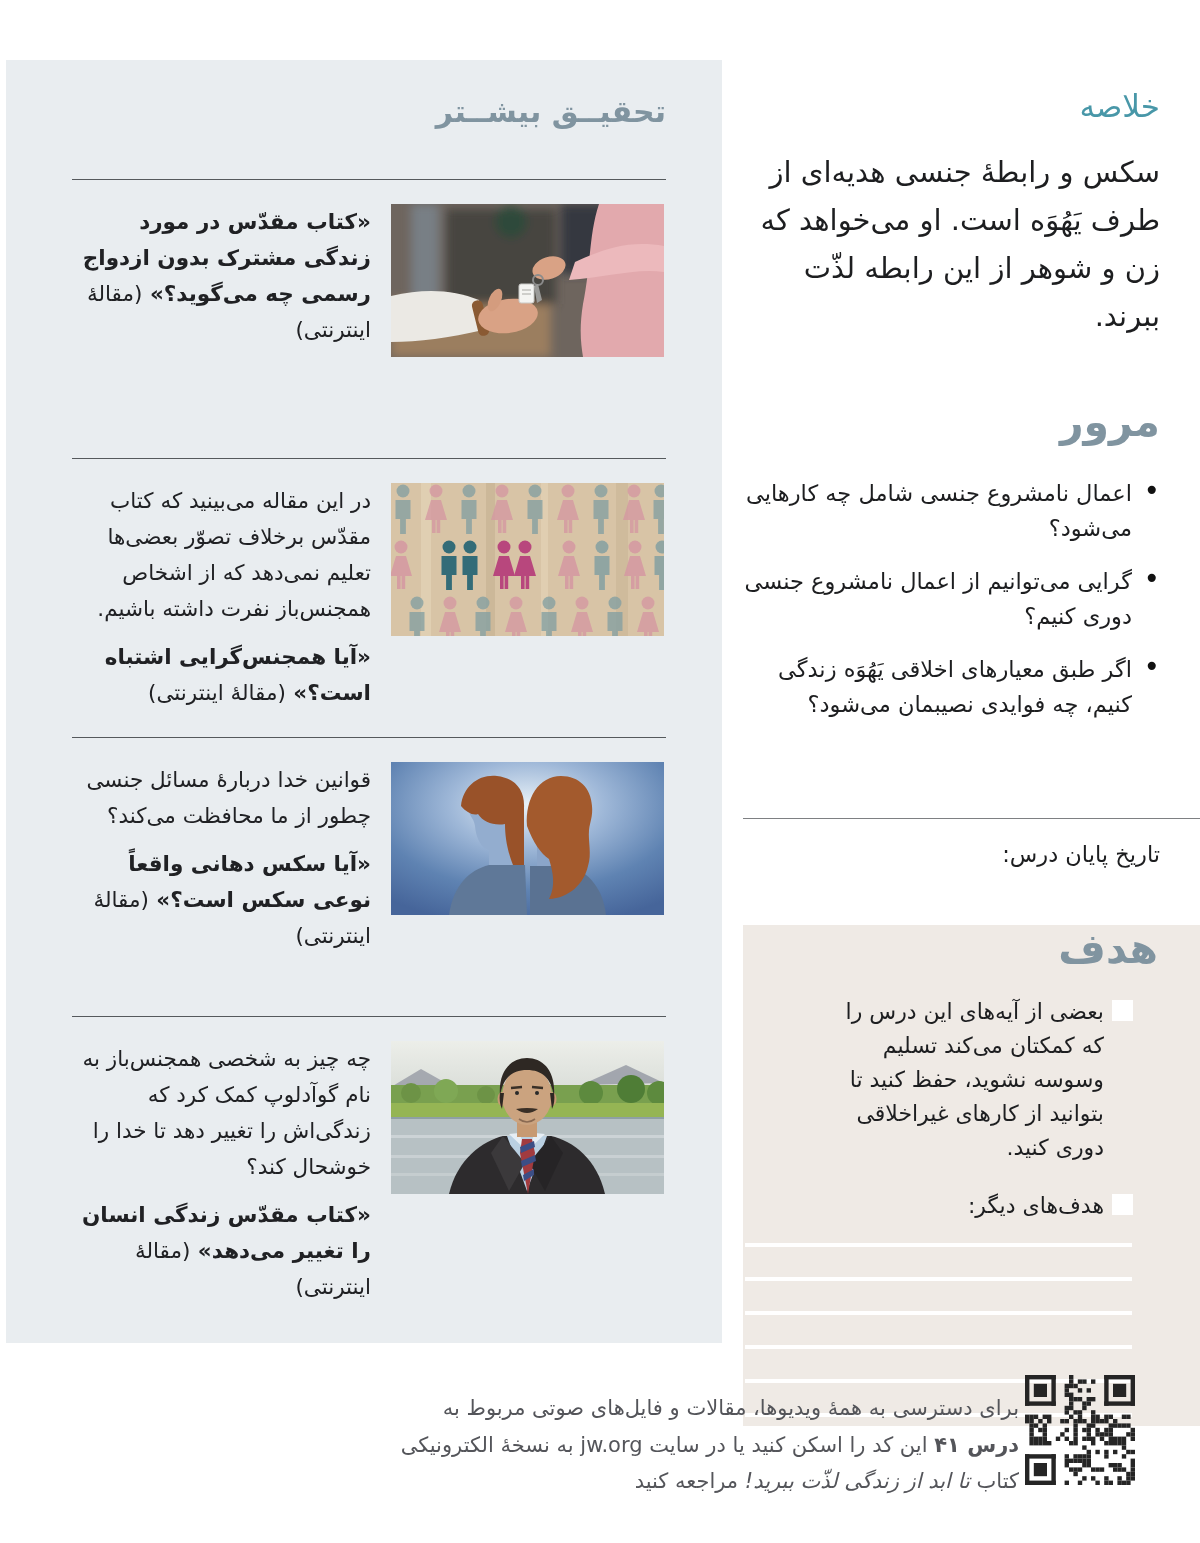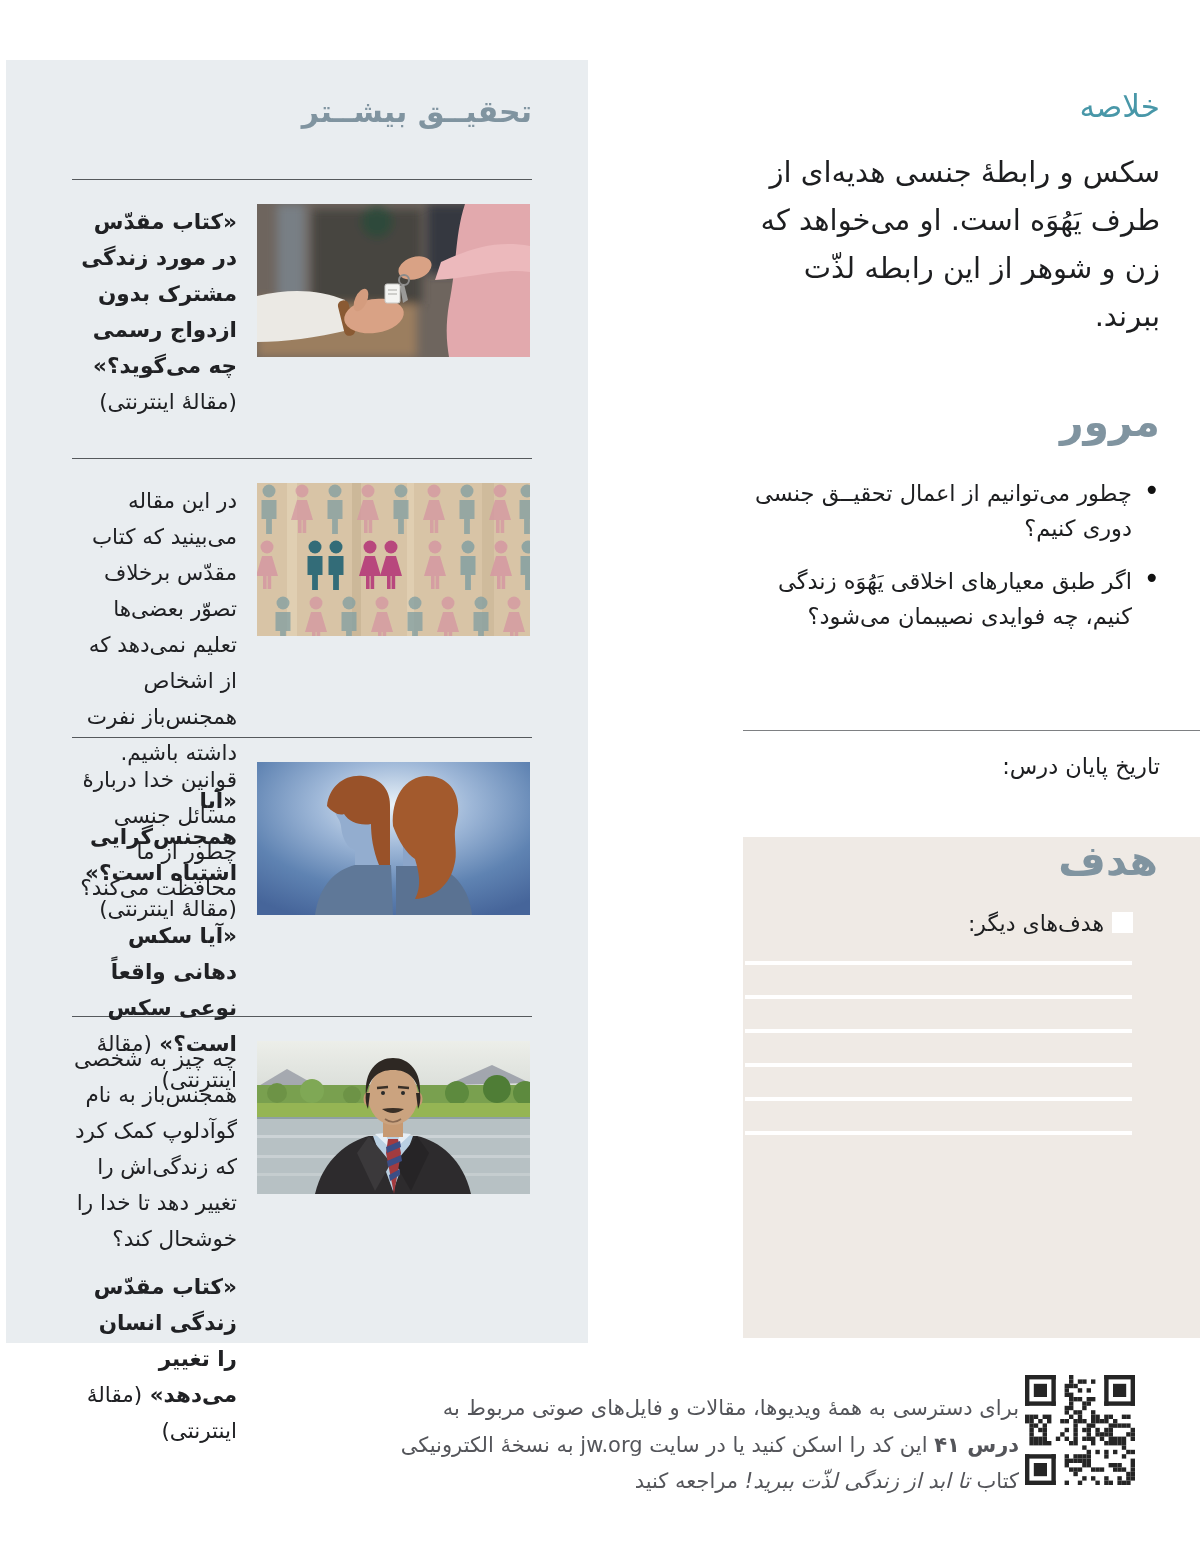--- a/index.html
+++ b/index.html
@@ -9,21 +9,21 @@
     --goal-box-bg:#efeae5;
     --body-text:#1d1e20;
     --footer-text:#54555a;
   }
   *{box-sizing:border-box}
   html,body{margin:0;padding:0;background:#fff}
   body{font-family:"DejaVu Sans","Liberation Sans",sans-serif;color:var(--body-text)}
   .page{position:relative;width:1200px;height:1543px;background:#fff;overflow:hidden;direction:rtl}
 
   
-  .panel{position:absolute;left:6px;top:60px;width:582px;height:1283px;background:var(--panel-bg)}
+  .panel{position:absolute;left:6px;top:60px;width:716px;height:1283px;background:var(--panel-bg)}
   .panel-heading{margin:0;padding:34px 56px 0 0;text-align:right;font-size:30px;font-weight:bold;
     color:var(--heading-gray);letter-spacing:.5px}
   .sep{height:0;border-top:1.6px solid #55595c;margin:0 56px 0 66px}
   .sep-first{margin-top:50px}
   .r-item{display:flex;gap:20px;padding:24px 58px 0 66px;height:278px;align-items:flex-start}
   .r-img{width:273px;height:153px;flex:none;overflow:hidden}
   .r-img svg{display:block;width:273px;height:153px}
   .r-txt{flex:1;min-width:0;text-align:right;font-size:21.5px;line-height:36px;color:#202124}
   .r-txt .q{margin:0 0 12px 0;font-weight:normal}
   .r-txt .a{margin:0;font-weight:bold}
@@ -248,29 +248,34 @@
       </div>
     </div>
   </div>
 
   <div class="right-col">
     <h2 class="h-teal">خلاصه</h2>
     <p class="summary-p">سکس و رابطهٔ جنسی هدیه‌ای از طرف یَهُوَه است. او می‌خواهد که زن و شوهر از این رابطه لذّت ببرند.</p>
 
     <h2 class="h-gray" id="review-h">مرور</h2>
     <ul class="review-list">
-      <li>چطور می‌توانیم از اعمال تحقیــق جنسی دوری کنیم؟</li>
+      <li>اعمال نامشروع جنسی شامل چه کارهایی می‌شود؟</li>
+      <li>گرایی می‌توانیم از اعمال نامشروع جنسی دوری کنیم؟</li>
       <li>اگر طبق معیارهای اخلاقی یَهُوَه زندگی کنیم، چه فوایدی نصیبمان می‌شود؟</li>
     </ul>
 
     <hr class="rc-sep">
     <p class="date-label">تاریخ پایان درس:</p>
 
     <div class="goal-box">
       <h2 class="h-gray">هدف</h2>
+      <div class="check-item">
+        <div class="cb"></div>
+        <div class="check-txt">بعضی از آیه‌های این درس را که کمکتان می‌کند تسلیم وسوسه نشوید، حفظ کنید تا بتوانید از کارهای غیراخلاقی دوری کنید.</div>
+      </div>
       <div class="check-item">
         <div class="cb"></div>
         <div class="check-txt">هدف‌های دیگر:</div>
       </div>
       <div class="lines">
           <div class="wline"></div>
           <div class="wline"></div>
           <div class="wline"></div>
           <div class="wline"></div>
           <div class="wline"></div>

